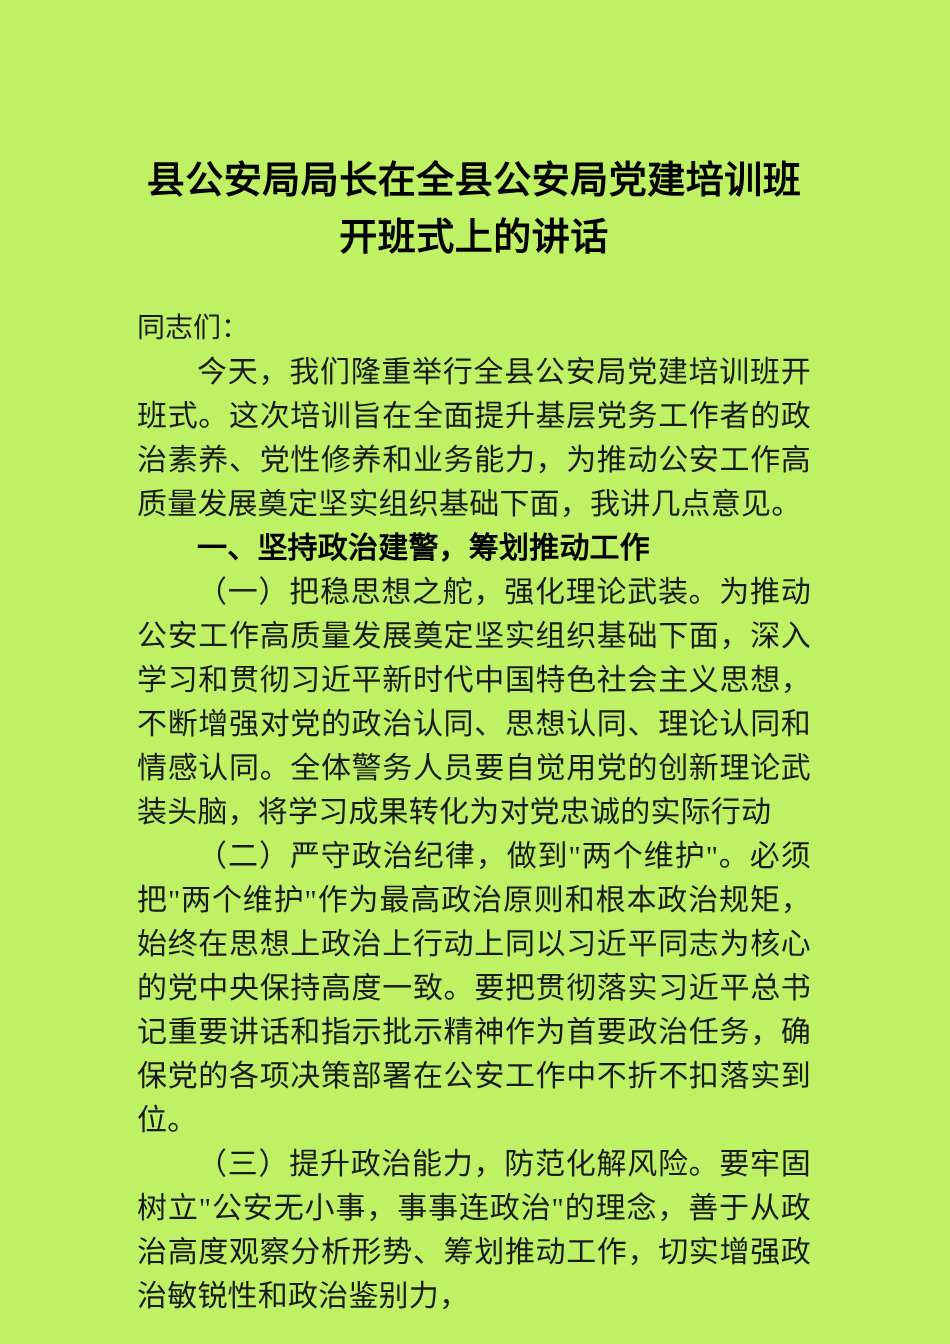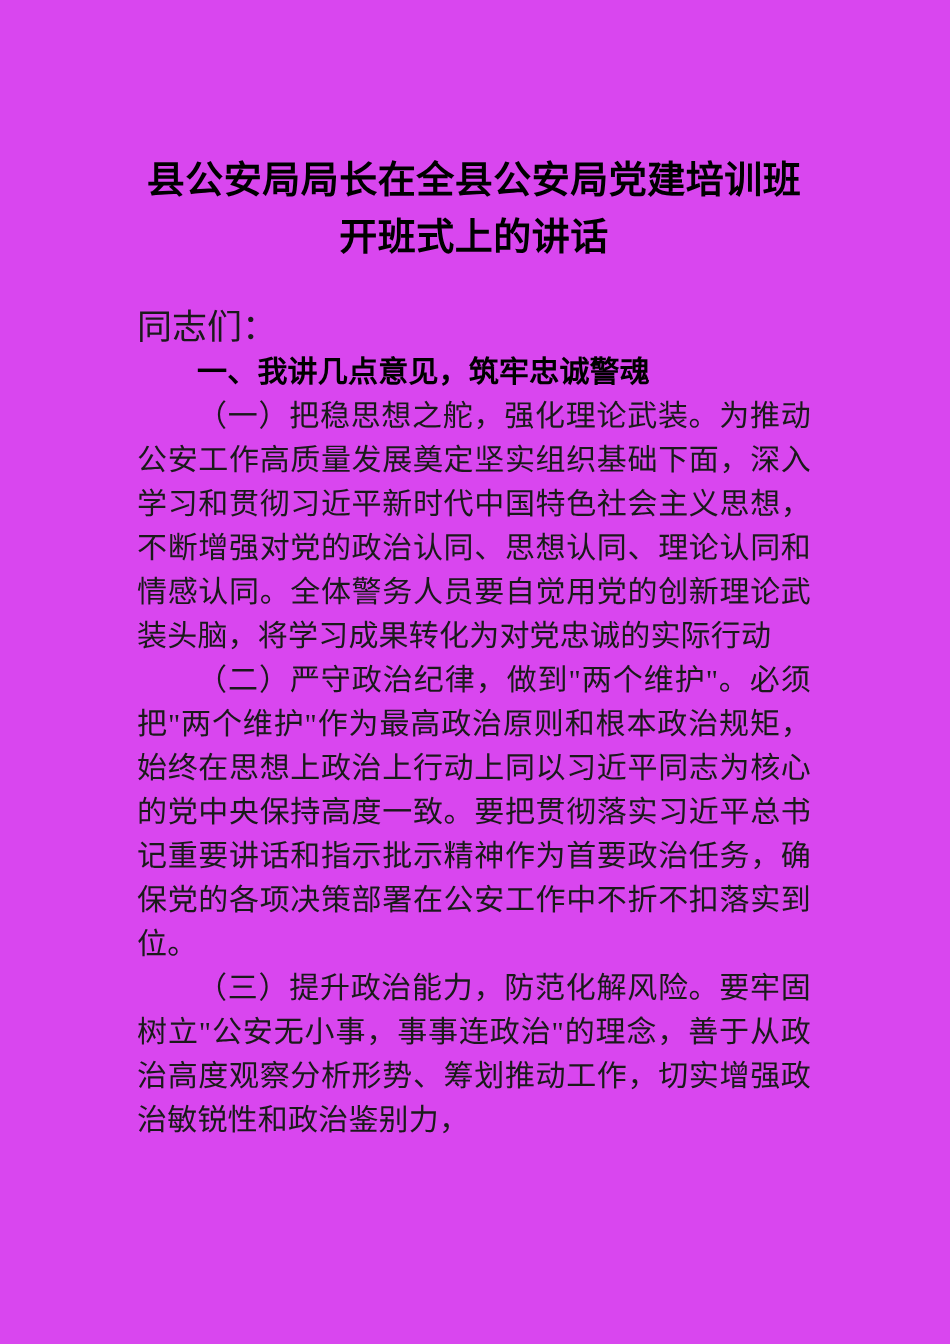--- a/index.html
+++ b/index.html
@@ -6,21 +6,21 @@
   html, body {
     margin: 0;
     padding: 0;
     background: #ffffff;
   }
 
   .page {
     position: relative;
     width: 950px;
     height: 1344px;
-    background: #d946ef;
+    background: #bef264;
     margin: 0 auto;
     overflow: hidden;
     box-sizing: border-box;
   }
 
   .content {
     position: absolute;
     left: 137px;
     top: 0;
     width: 674px;
@@ -36,21 +36,21 @@
     color: #000000;
     letter-spacing: 0.5px;
     margin: 0;
     padding-top: 152px;
     white-space: normal;
   }
 
   
   .salutation {
     font-family: "Liberation Serif", "DejaVu Serif", serif;
-    font-size: 35px;
+    font-size: 28px;
     line-height: 44px;
     color: #1a1a1a;
     margin: 0;
     padding-top: 40px;
     text-indent: 0;
   }
 
   
   .para {
     font-family: "Liberation Serif", "DejaVu Serif", serif;
@@ -80,22 +80,23 @@
 </head>
 <body>
 
 <div class="page">
   <div class="content">
 
     <h1 class="doc-title">县公安局局长在全县公安局党建培训班开班式上的讲话</h1>
 
     <p class="salutation">同志们：</p>
 
+    <p class="para">今天，我们隆重举行全县公安局党建培训班开班式。这次培训旨在全面提升基层党务工作者的政治素养、党性修养和业务能力，为推动公安工作高质量发展奠定坚实组织基础下面，我讲几点意见。</p>
 
-    <h2 class="section-heading">一、我讲几点意见，筑牢忠诚警魂</h2>
+    <h2 class="section-heading">一、坚持政治建警，筹划推动工作</h2>
 
     <p class="para">（一）把稳思想之舵，强化理论武装。为推动公安工作高质量发展奠定坚实组织基础下面，深入学习和贯彻习近平新时代中国特色社会主义思想，不断增强对党的政治认同、思想认同、理论认同和情感认同。全体警务人员要自觉用党的创新理论武装头脑，将学习成果转化为对党忠诚的实际行动</p>
 
     <p class="para">（二）严守政治纪律，做到"两个维护"。必须把"两个维护"作为最高政治原则和根本政治规矩，始终在思想上政治上行动上同以习近平同志为核心的党中央保持高度一致。要把贯彻落实习近平总书记重要讲话和指示批示精神作为首要政治任务，确保党的各项决策部署在公安工作中不折不扣落实到位。</p>
 
     <p class="para">（三）提升政治能力，防范化解风险。要牢固树立"公安无小事，事事连政治"的理念，善于从政治高度观察分析形势、筹划推动工作，切实增强政治敏锐性和政治鉴别力，</p>
 
   </div>
 </div>
 

